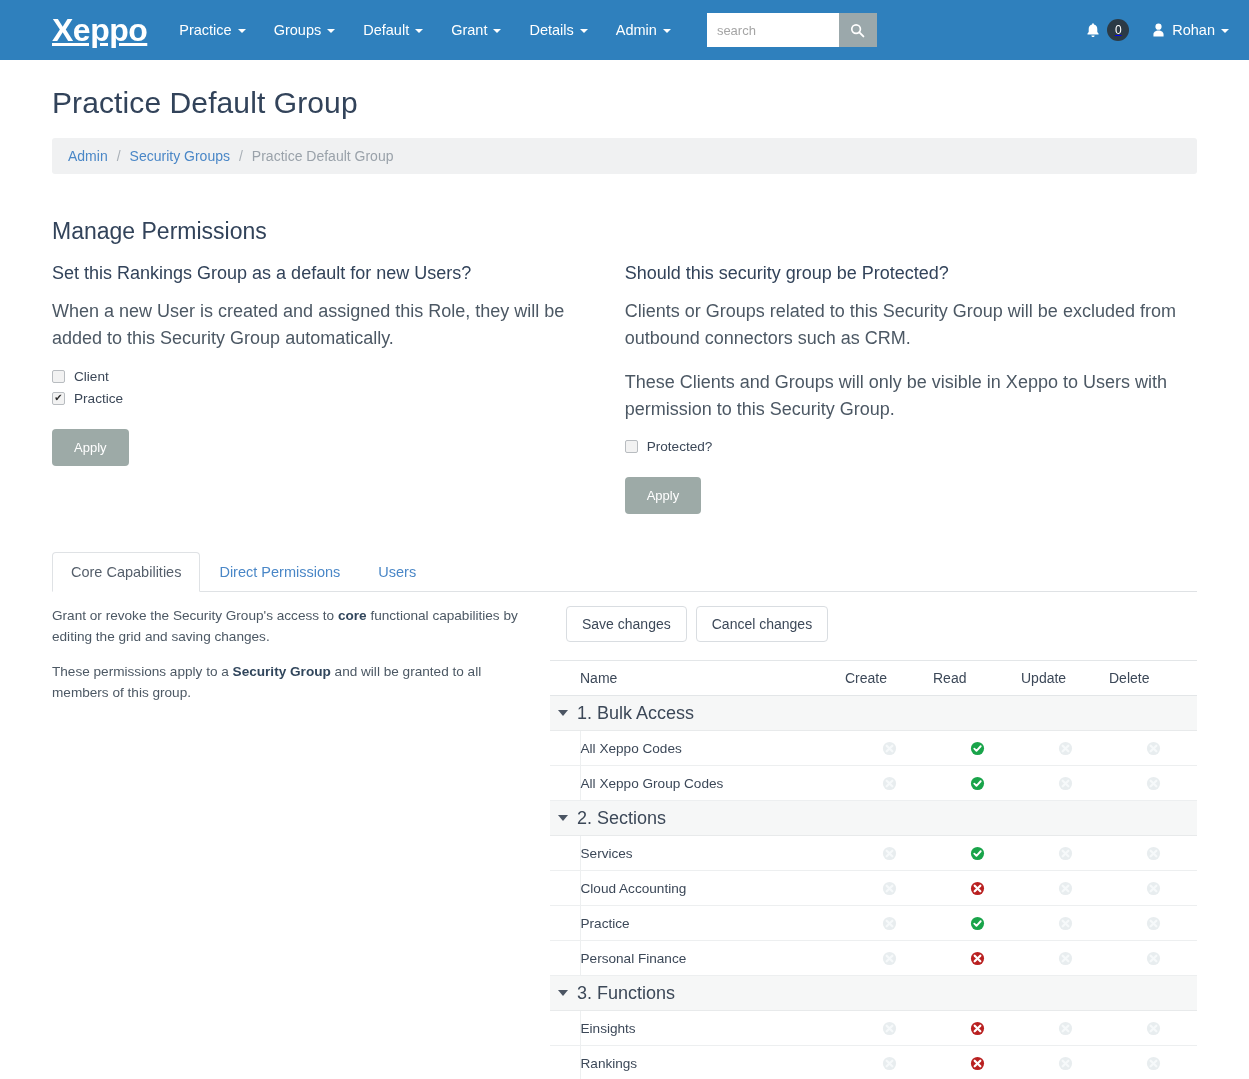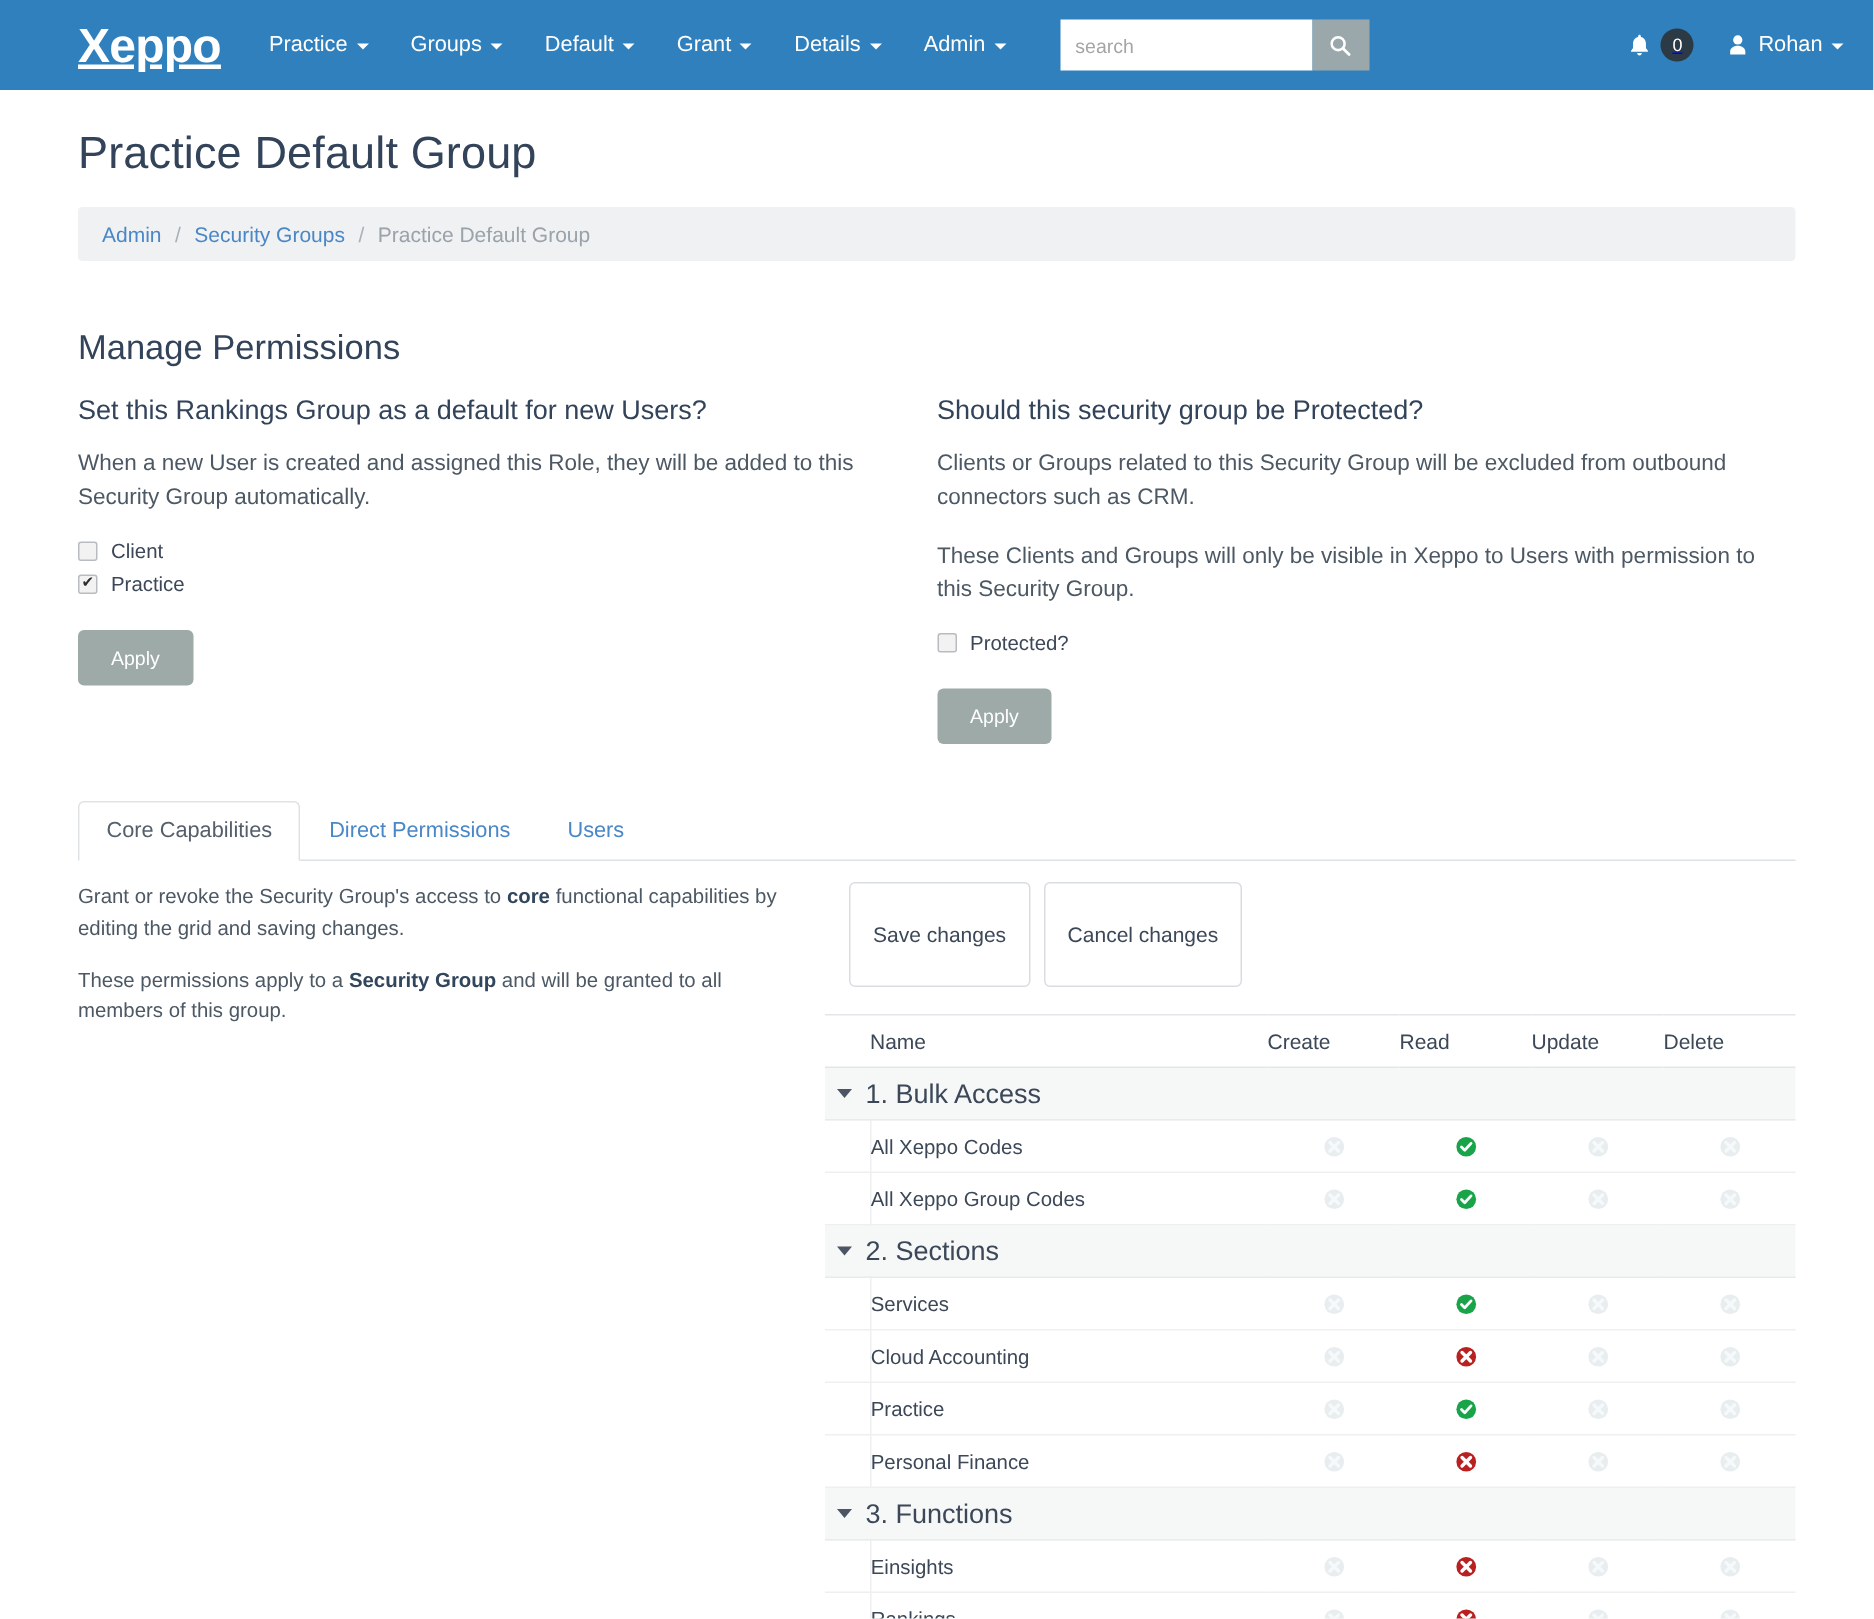--- a/index.html
+++ b/index.html
@@ -51,21 +51,21 @@
     border-right: 4px solid transparent;
     border-top: 4px solid #ffffff;
     margin-top: 2px;
   }
   .search-wrap {
     display: flex;
     margin-left: 22px;
     height: 34px;
   }
   .search-input {
-    width: 168px;
+    width: 132px;
     height: 34px;
     border: none;
     outline: none;
     background: #ffffff;
     padding: 12px 10px;
     font-family: "Liberation Sans", sans-serif;
     font-size: 13px;
     color: #555;
   }
   .search-input::placeholder { color: #a5a5a5; }
@@ -136,21 +136,21 @@
   .col-left { width: 586px; padding-right: 16px; }
   .col-right { width: 586px; }
 
   h3.sub-title {
     font-size: 18px;
     font-weight: 400;
     color: #32435a;
     margin: 0 0 14px 0;
   }
   p.helper {
-    font-size: 15px;
+    font-size: 18px;
     line-height: 1.52;
     color: #4c5864;
     margin: 3px 0 16px 0;
   }
 
   .check-row {
     display: flex;
     align-items: center;
     gap: 9px;
     margin-bottom: 7px;
@@ -225,21 +225,21 @@
   .grid-panel { flex: 1; padding-top: 14px; }
   .grid-toolbar {
     display: flex;
     gap: 9px;
     padding: 0 0 18px 16px;
   }
   .grid-btn {
     background: #ffffff;
     border: 1px solid #d9dde1;
     border-radius: 4px;
-    padding: 26px 15px;
+    padding: 9px 15px;
     font-size: 14px;
     font-family: "Liberation Sans", sans-serif;
     color: #3c4858;
     cursor: pointer;
   }
 
   table.grid {
     width: 100%;
     border-collapse: collapse;
     table-layout: fixed;

